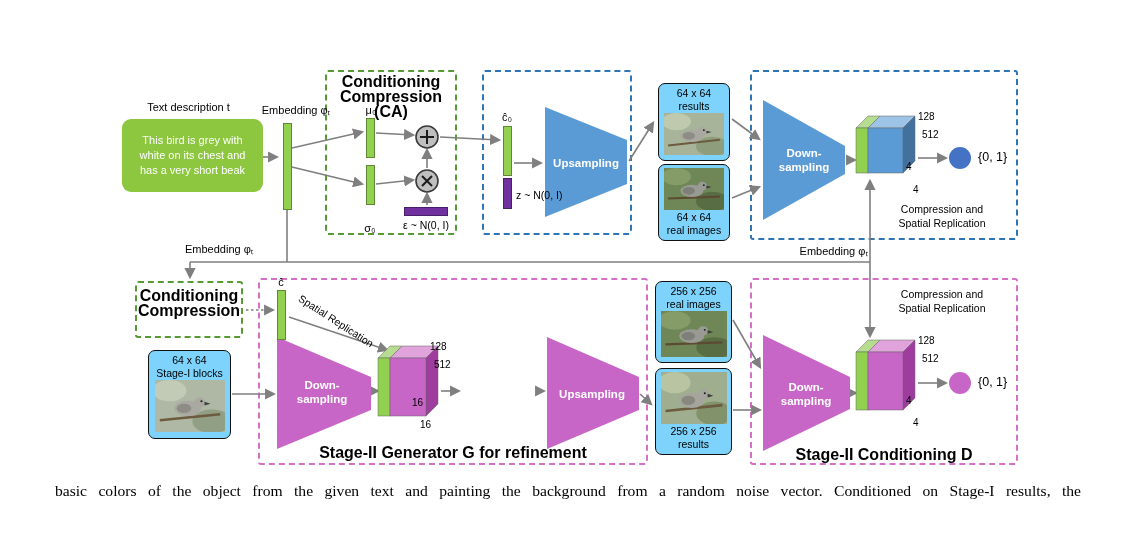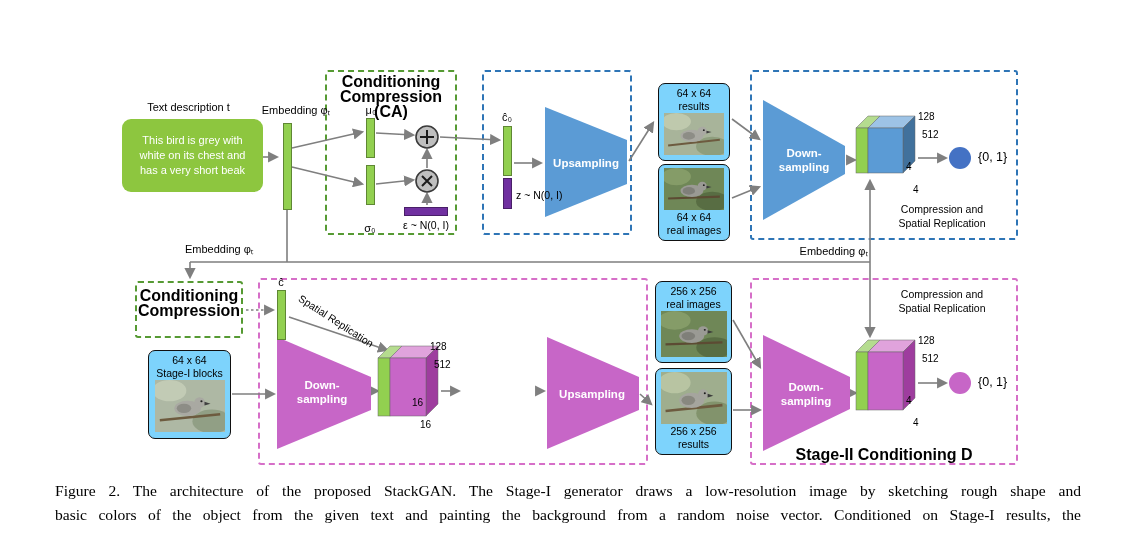--- a/index.html
+++ b/index.html
@@ -221,20 +221,21 @@
       <ellipse cx="47" cy="35" rx="16" ry="10" fill="#8C9A80" opacity="0.85"></ellipse>
       <path d="M4 34 L54 29" stroke="#6D5B3F" stroke-width="2.2" fill="none"></path>
       <ellipse cx="27" cy="24" rx="11" ry="6.5" fill="#A9A9A2"></ellipse>
       <ellipse cx="24" cy="24" rx="6" ry="4" fill="#8D8D86"></ellipse>
       <circle cx="37" cy="19" r="4.5" fill="#A9A9A2"></circle>
       <circle cx="38.5" cy="18" r="0.9" fill="#222222"></circle>
       <path d="M41 18.5 L46 20 L41 21.5 Z" fill="#3F3F3F"></path>
     </svg>
   </div>
 
+  <div class="box-title" style="left:258px;top:445px;width:390px">Stage-II Generator G for refinement</div>
   <div class="trap-lbl" style="left:281px;top:378px;width:82px">
     <div>Down-</div>
     <div>sampling</div>
   </div>
   <div class="dim" style="left:430px;top:341px">128</div>
   <div class="dim" style="left:434px;top:359px">512</div>
   <div class="dim" style="left:412px;top:397px">16</div>
   <div class="dim" style="left:420px;top:419px">16</div>
 
   <div class="trap-lbl" style="left:551px;top:387px;width:82px">Upsampling</div>
@@ -279,17 +280,16 @@
     <div>Down-</div>
     <div>sampling</div>
   </div>
   <div class="dim" style="left:918px;top:335px">128</div>
   <div class="dim" style="left:922px;top:353px">512</div>
   <div class="dim" style="left:906px;top:395px">4</div>
   <div class="dim" style="left:913px;top:417px">4</div>
   <div class="lbl" style="left:978px;top:376px;font-size:12.5px">{0, 1}</div>
 
   <div class="caption">
-    <div class="cap-just">Figure 2. The architecture of the proposed StackGAN. The Stage-I generator draws a low-resolution image by sketching rough shape and</div>
     <div class="cap-just">basic colors of the object from the given text and painting the background from a random noise vector. Conditioned on Stage-I results, the</div>
   </div>
 
 </div>
 
 </body></html>

